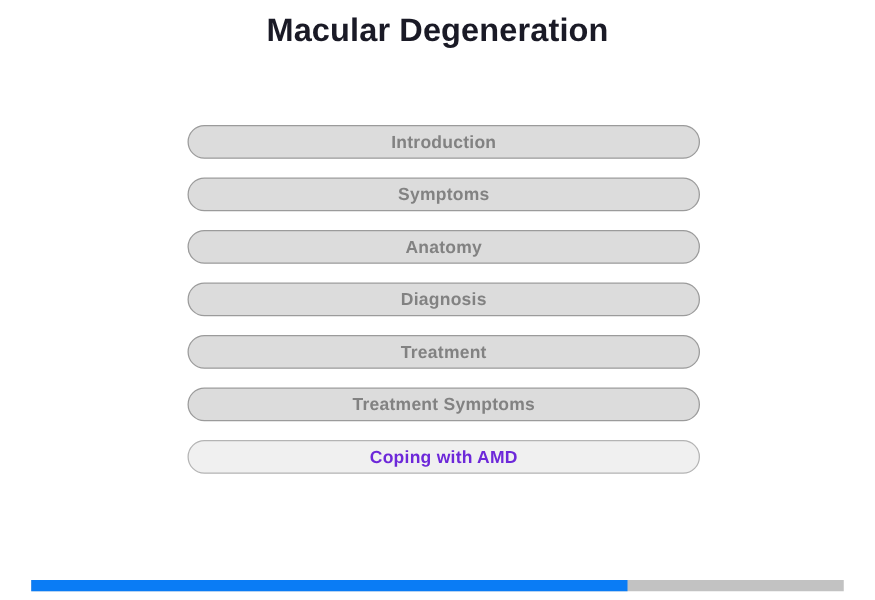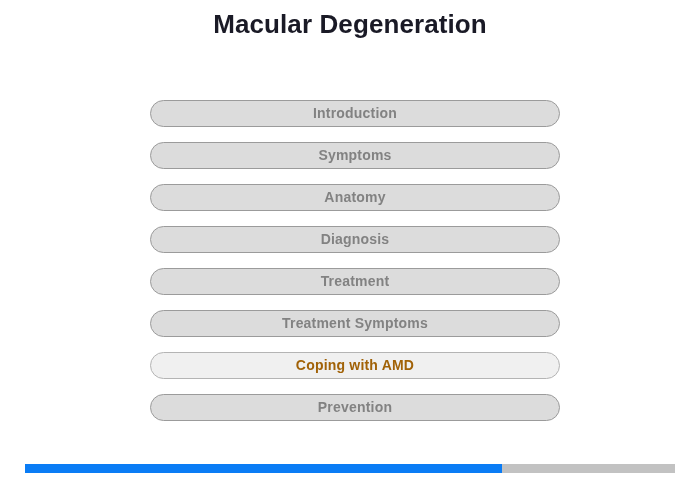--- a/index.html
+++ b/index.html
@@ -64,21 +64,21 @@
     padding: 0;
     outline: none;
   }
 
   .nav-item:last-child {
     margin-bottom: 0;
   }
 
   .nav-item.is-active {
     background: #f0f0f0;
-    color: #a16207;
+    color: #6d28d9;
     border-color: #b4b4b4;
   }
 
   .progress-track {
     position: absolute;
     left: 25px;
     top: 464px;
     width: 650px;
     height: 9px;
     background: #c2c2c2;
@@ -99,20 +99,19 @@
   <div class="page-title">Macular Degeneration</div>
 
   <div class="nav-list">
     <div class="nav-item">Introduction</div>
     <div class="nav-item">Symptoms</div>
     <div class="nav-item">Anatomy</div>
     <div class="nav-item">Diagnosis</div>
     <div class="nav-item">Treatment</div>
     <div class="nav-item">Treatment Symptoms</div>
     <div class="nav-item is-active">Coping with AMD</div>
-    <div class="nav-item">Prevention</div>
   </div>
 
   <div class="progress-track" style="background: rgb(194, 194, 194);">
     <div class="progress-fill" style="width: 73.4%; background: rgb(10, 124, 245);"></div>
   </div>
 
 </div>
 
 </body></html>

